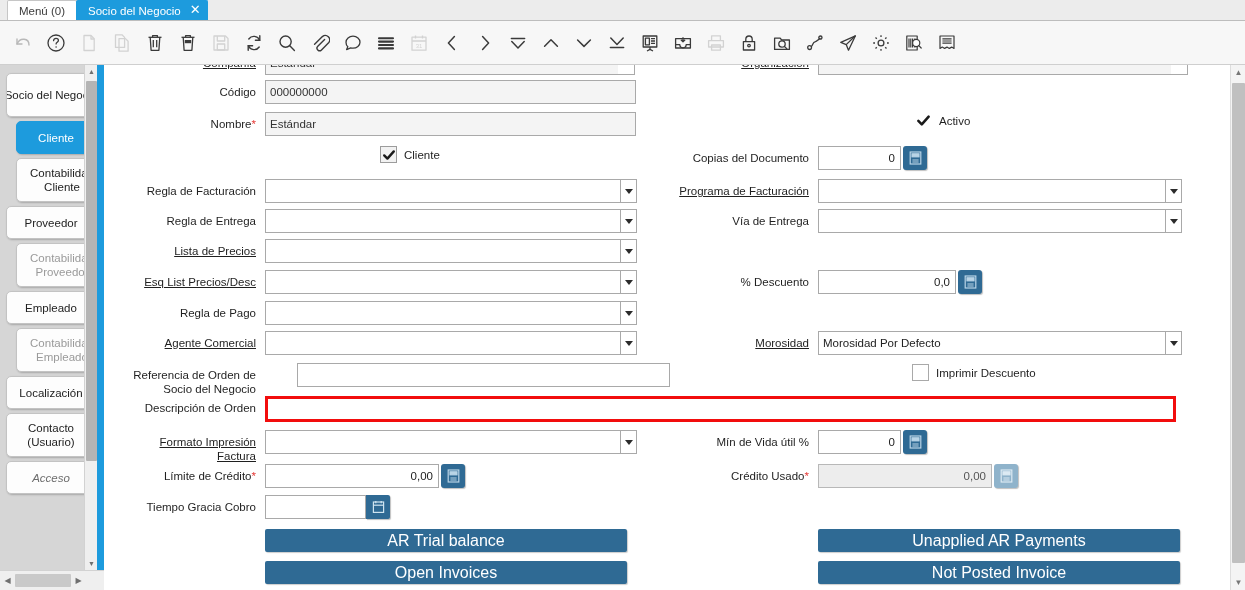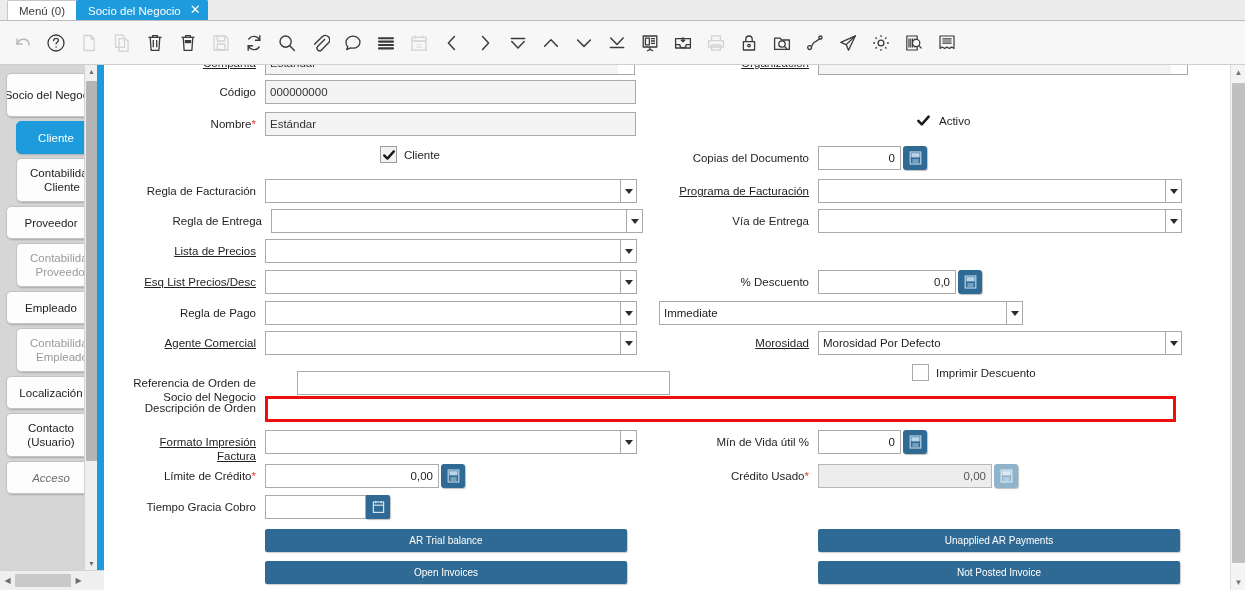--- a/index.html
+++ b/index.html
@@ -252,21 +252,21 @@
   }
   .chk.plain { background: #ffffff; border-color: #a9a9a9; }
   .chk.noborder { border-color: transparent; background: transparent; }
   .chk-lbl { font-size: 11.5px; color: #1f1f1f; margin-left: 7px; }
 
   .bigbtn {
     position: absolute;
     height: 23px;
     background: #2f6a94;
     color: #ffffff;
-    font-size: 10px;
+    font-size: 16px;
     display: flex; align-items: center; justify-content: center;
     cursor: pointer;
     border-radius: 2px;
     box-shadow: 1px 1px 1px rgba(0,0,0,0.2);
   }
 
   
   .form-vscroll {
     position: absolute; right: 0; top: 0;
     width: 15px; height: 525px;
@@ -624,21 +624,21 @@
             <div class="combo">
               <div class="inp" style="width:355px;"></div>
               <div class="arrowbox">
                   <span class="caret"></span>
                 </div>
             </div>
           </div>
         </div>
 
         <div class="row" style="top:144px;left:0;">
-          <div class="lbl" style="width:152px;margin-left:6px;">Regla de Entrega</div>
+          <div class="lbl" style="width:152px;">Regla de Entrega</div>
           <div class="ctl">
             <div class="combo">
               <div class="inp" style="width:355px;"></div>
               <div class="arrowbox">
                   <span class="caret"></span>
                 </div>
             </div>
           </div>
         </div>
 
@@ -683,21 +683,21 @@
           <div class="ctl">
             <div class="combo">
               <div class="inp" style="width:355px;"></div>
               <div class="arrowbox">
                   <span class="caret"></span>
                 </div>
             </div>
           </div>
         </div>
 
-        <div class="row" style="top:306px;left:0;height:40px;gap:32px;">
+        <div class="row" style="top:298px;left:0;height:40px;gap:32px;">
           <div class="lbl" style="width:152px;">Referencia de Orden de
 Socio del Negocio</div>
           <div class="ctl">
             <div class="inp" style="width:373px;"></div>
           </div>
         </div>
 
         <div class="row" style="top:331px;left:0;">
           <div class="lbl" style="width:152px;">Descripción de Orden</div>
           <div class="ctl">
@@ -823,28 +823,20 @@
               <svg width="13" height="14" viewBox="0 0 13 14" fill="none" stroke="#b9d4e6" stroke-width="1.2">
                   <rect x="1.2" y="1" width="10.6" height="12"></rect>
                   <rect x="3" y="2.8" width="7" height="3" fill="#b9d4e6"></rect>
                   <path d="M3.4 9h6.2M3.4 11h6.2"></path>
                 </svg>
             </div>
           </div>
         </div>
 
         <div class="row" style="top:236px;left:0;">
-          <div class="ctl">
-            <div class="combo">
-              <div class="inp" style="width:347px;">Immediate</div>
-              <div class="arrowbox">
-                  <span class="caret"></span>
-                </div>
-            </div>
-          </div>
         </div>
 
         <div class="row" style="top:266px;left:0;">
           <div class="lbl link" style="width:159px;">Morosidad</div>
           <div class="ctl">
             <div class="combo">
               <div class="inp" style="width:347px;">Morosidad Por Defecto</div>
               <div class="arrowbox">
                   <span class="caret"></span>
                 </div>

